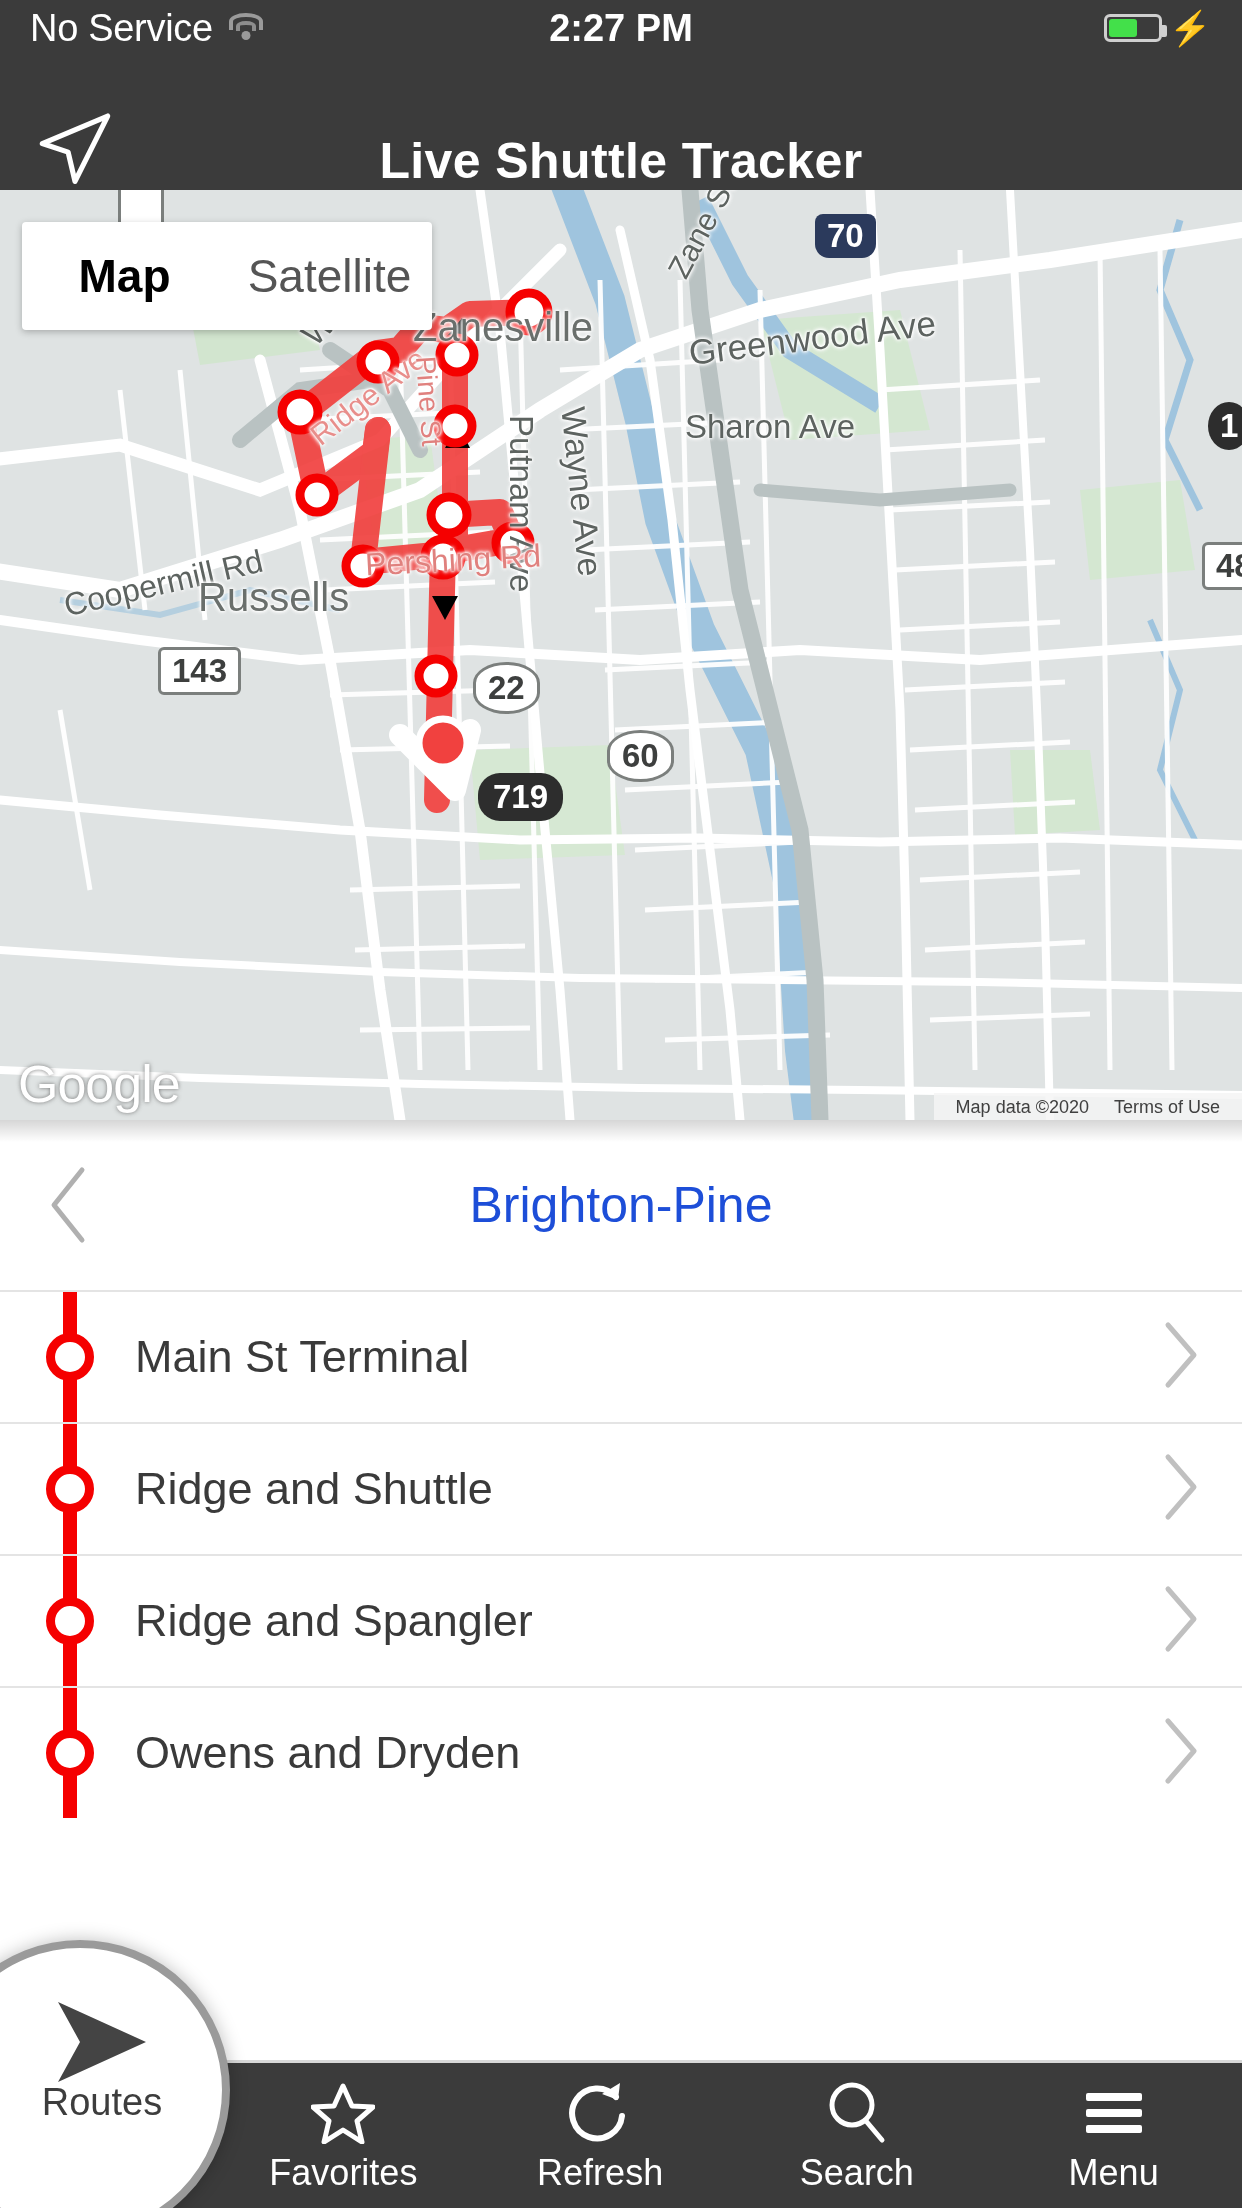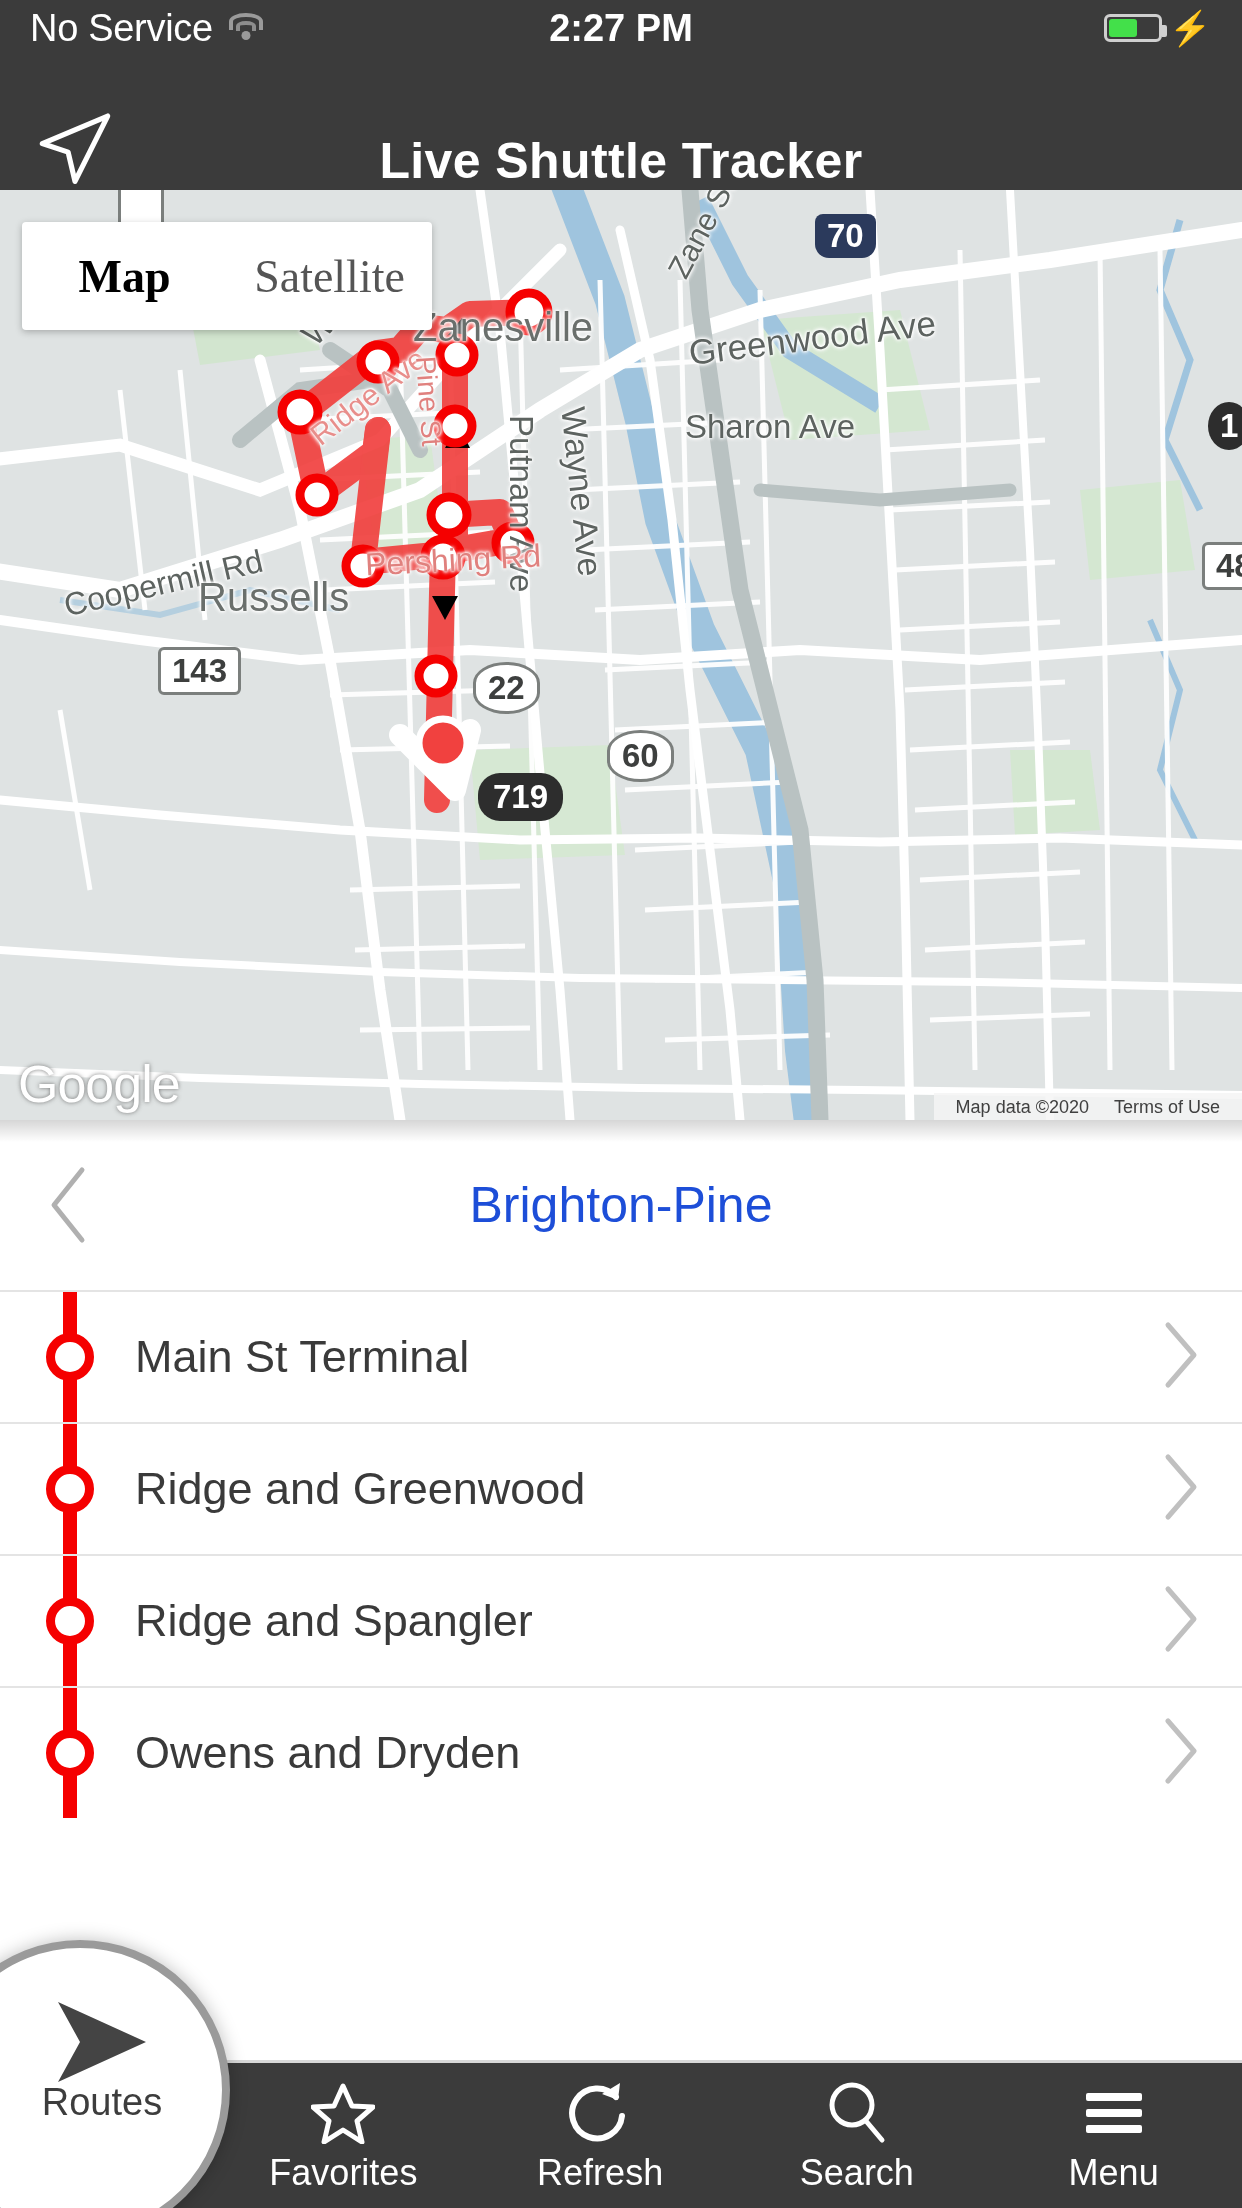--- a/index.html
+++ b/index.html
@@ -76,21 +76,21 @@
     background:rgba(245,245,245,.85); font-size:18px; color:#404040;
     padding:4px 10px 2px 10px;
   }
   .attrib span{ padding:0 12px; }
   .attrib .div{ padding:0; border-left:1px solid #c9c9c9; }
 
   
   .maptype{
     position:absolute; top:32px; left:22px; width:410px; height:108px;
     background:#fff; border-radius:4px; box-shadow:0 2px 7px rgba(0,0,0,.25);
-    display:flex; align-items:center; z-index:6;font-family:Liberation Serif, serif;
+    display:flex; align-items:center; z-index:6;
   }
   .maptype div{ flex:1; text-align:center; font-size:46px; }
   .mt-map{ color:#000; font-weight:700; }
   .mt-sat{ color:#555; font-weight:400; }
 
   
   .panel{
     position:absolute; top:1120px; left:0; width:1242px; height:950px;
     background:#fff;
   }
@@ -334,21 +334,21 @@
         <span class="stop-name">Main St Terminal</span>
         <span class="stop-chev">
           <svg width="38" height="68" viewBox="0 0 38 68">
             <path d="M6 4 L32 34 L6 64" fill="none" stroke="#c0c0c0" stroke-width="5" stroke-linecap="round" stroke-linejoin="round"></path>
           </svg>
         </span>
       </div>
 
       <div class="stop-row">
         <span class="stop-dot"></span>
-        <span class="stop-name">Ridge and Greenwood</span>
+        <span class="stop-name">Ridge and Shuttle</span>
         <span class="stop-chev">
           <svg width="38" height="68" viewBox="0 0 38 68">
             <path d="M6 4 L32 34 L6 64" fill="none" stroke="#c0c0c0" stroke-width="5" stroke-linecap="round" stroke-linejoin="round"></path>
           </svg>
         </span>
       </div>
 
       <div class="stop-row">
         <span class="stop-dot"></span>
         <span class="stop-name">Ridge and Spangler</span>

